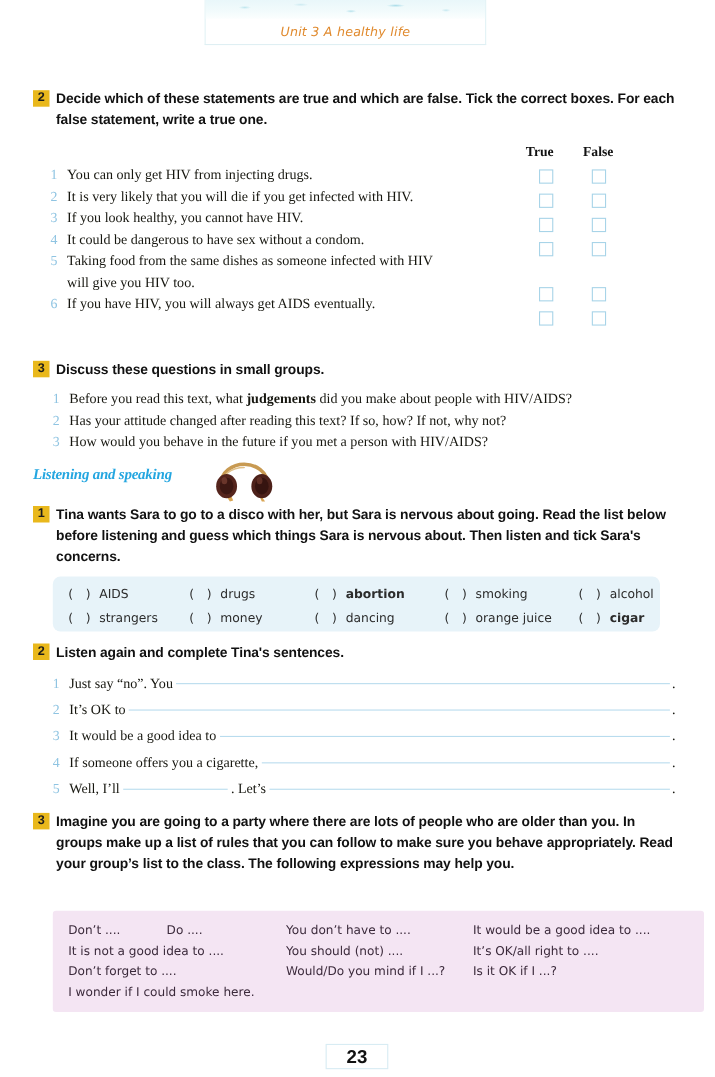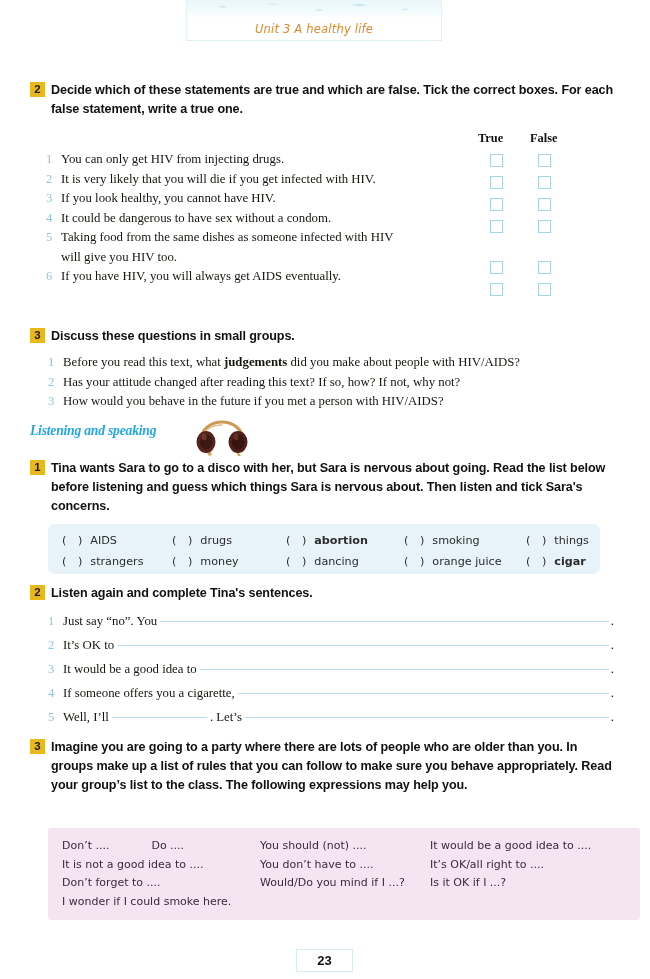--- a/index.html
+++ b/index.html
@@ -230,21 +230,21 @@
     position: absolute;
     left: 296px;
     top: 949px;
     width: 57px;
     height: 23px;
     border: 1px solid #d8ecf3;
     box-sizing: border-box;
     text-align: center;
     font-family: "Liberation Sans", sans-serif;
     font-weight: bold;
-    font-size: 13px;
+    font-size: 17px;
     line-height: 21px;
     color: #111111;
   }
 </style>
 </head>
 <body>
 
 <div id="top-banner">
   <div id="banner-image"></div>
   <div id="banner-caption">Unit 3 A healthy life</div>
@@ -362,21 +362,21 @@
     <div class="word-cell word-bold" style="width:118px;">
       <span class="word-paren" style="font-weight:normal;">(   )</span>
       <span>abortion</span>
     </div>
     <div class="word-cell" style="width:122px;">
       <span class="word-paren">(   )</span>
       <span>smoking</span>
     </div>
     <div class="word-cell">
       <span class="word-paren">(   )</span>
-      <span>things</span>
+      <span>alcohol</span>
     </div>
   </div>
   <div class="words-row" id="words-row-1">
     <div class="word-cell" style="width:124px; padding-left:14px; box-sizing:border-box;">
       <span class="word-paren">(   )</span>
       <span>strangers</span>
     </div>
     <div class="word-cell" style="width:114px;">
       <span class="word-paren">(   )</span>
       <span>money</span>
@@ -446,22 +446,22 @@
 </div>
 
 <div id="pink-box">
   <div class="pink-col" id="pink-col-0">
     <div class="pink-line">Don’t ....            Do ....</div>
     <div class="pink-line">It is not a good idea to ....</div>
     <div class="pink-line">Don’t forget to ....</div>
     <div class="pink-line">I wonder if I could smoke here.</div>
   </div>
   <div class="pink-col" id="pink-col-1">
+    <div class="pink-line">You don’t have to ....</div>
     <div class="pink-line">You should (not) ....</div>
-    <div class="pink-line">You don’t have to ....</div>
     <div class="pink-line">Would/Do you mind if I ...?</div>
   </div>
   <div class="pink-col" id="pink-col-2">
     <div class="pink-line">It would be a good idea to ....</div>
     <div class="pink-line">It’s OK/all right to ....</div>
     <div class="pink-line">Is it OK if I ...?</div>
   </div>
 </div>
 
 <div id="page-number">23</div>

